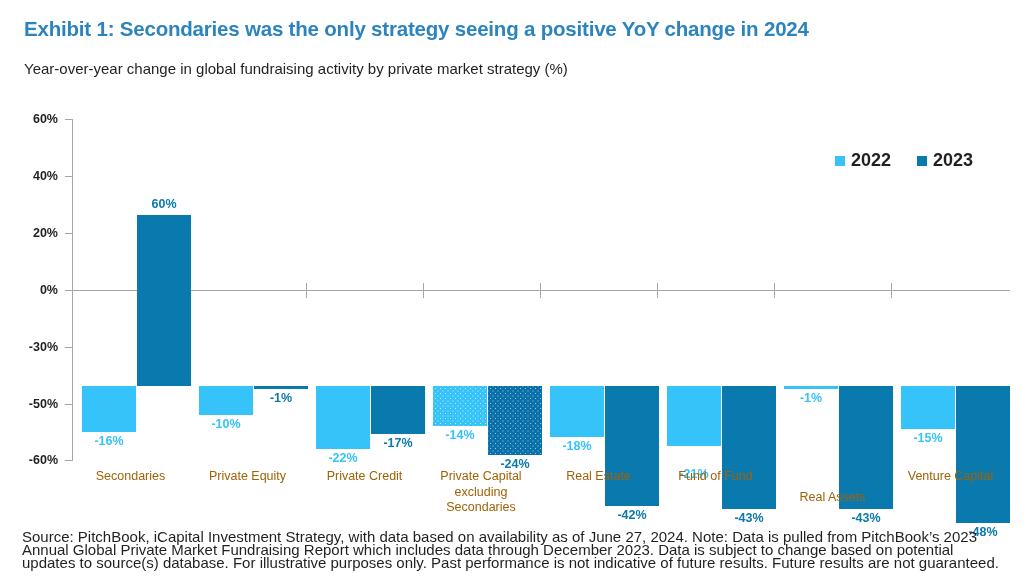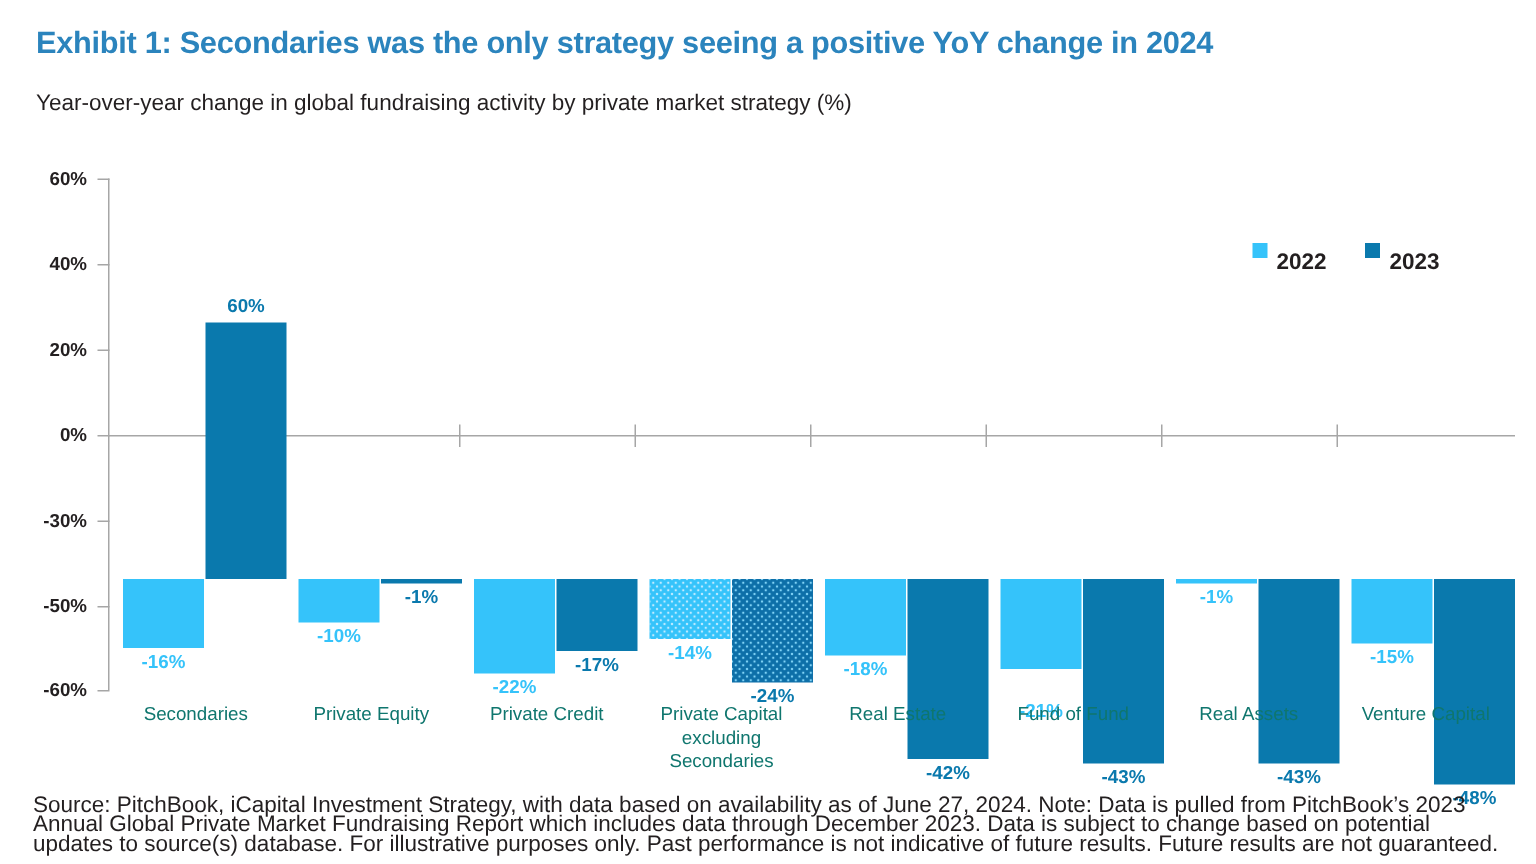--- a/index.html
+++ b/index.html
@@ -79,26 +79,26 @@
 
   
   #legend{
     position:absolute; left:835px; top:150px;
     display:flex; align-items:center; gap:26px;
   }
   .legend-item{ display:flex; align-items:center; gap:6px; }
   .legend-swatch{ width:10px; height:10px; display:block; }
   .legend-swatch.s2022{ background:#35c3fa; }
   .legend-swatch.s2023{ background:#0a79ad; }
-  .legend-text{ font-size:15px; font-weight:700; color:#231f20;margin-top:16px; }
+  .legend-text{ font-size:18px; font-weight:700; color:#231f20; }
 
   
   .cat-label{
     position:absolute; top:469px; font-size:12.5px; font-weight:400;
-    color:#0f766e; text-align:center; line-height:15.5px;
+    color:#a16207; text-align:center; line-height:15.5px;
   }
 
   
   #footnote{
     position:absolute; left:22px; top:530px; width:988px;
     font-size:15px; line-height:13.2px; color:#231f20; text-align:left;
   }
 </style>
 </head>
 <body>
@@ -188,16 +188,16 @@
   <div class="dlabel dark" style="left:953px; top:429px; width:60px;">-48%</div>
 
 </div>
 
 <div class="cat-label" style="left:72px;  width:117px;">Secondaries</div>
 <div class="cat-label" style="left:189px; width:117px;">Private Equity</div>
 <div class="cat-label" style="left:306px; width:117px;">Private Credit</div>
 <div class="cat-label" style="left:428px; width:106px;">Private Capital excluding Secondaries</div>
 <div class="cat-label" style="left:540px; width:117px;">Real Estate</div>
 <div class="cat-label" style="left:657px; width:117px;">Fund of Fund</div>
-<div class="cat-label" style="left:774px; width:117px;">Real Assets</div>
+<div class="cat-label" style="left:774px; width:117px;margin-top:21px;">Real Assets</div>
 <div class="cat-label" style="left:891px; width:119px;">Venture Capital</div>
 
 <div id="footnote">Source: PitchBook, iCapital Investment Strategy, with data based on availability as of June 27, 2024. Note: Data is pulled from PitchBook’s 2023 Annual Global Private Market Fundraising Report which includes data through December 2023. Data is subject to change based on potential updates to source(s) database. For illustrative purposes only. Past performance is not indicative of future results. Future results are not guaranteed.</div>
 
 </body></html>

